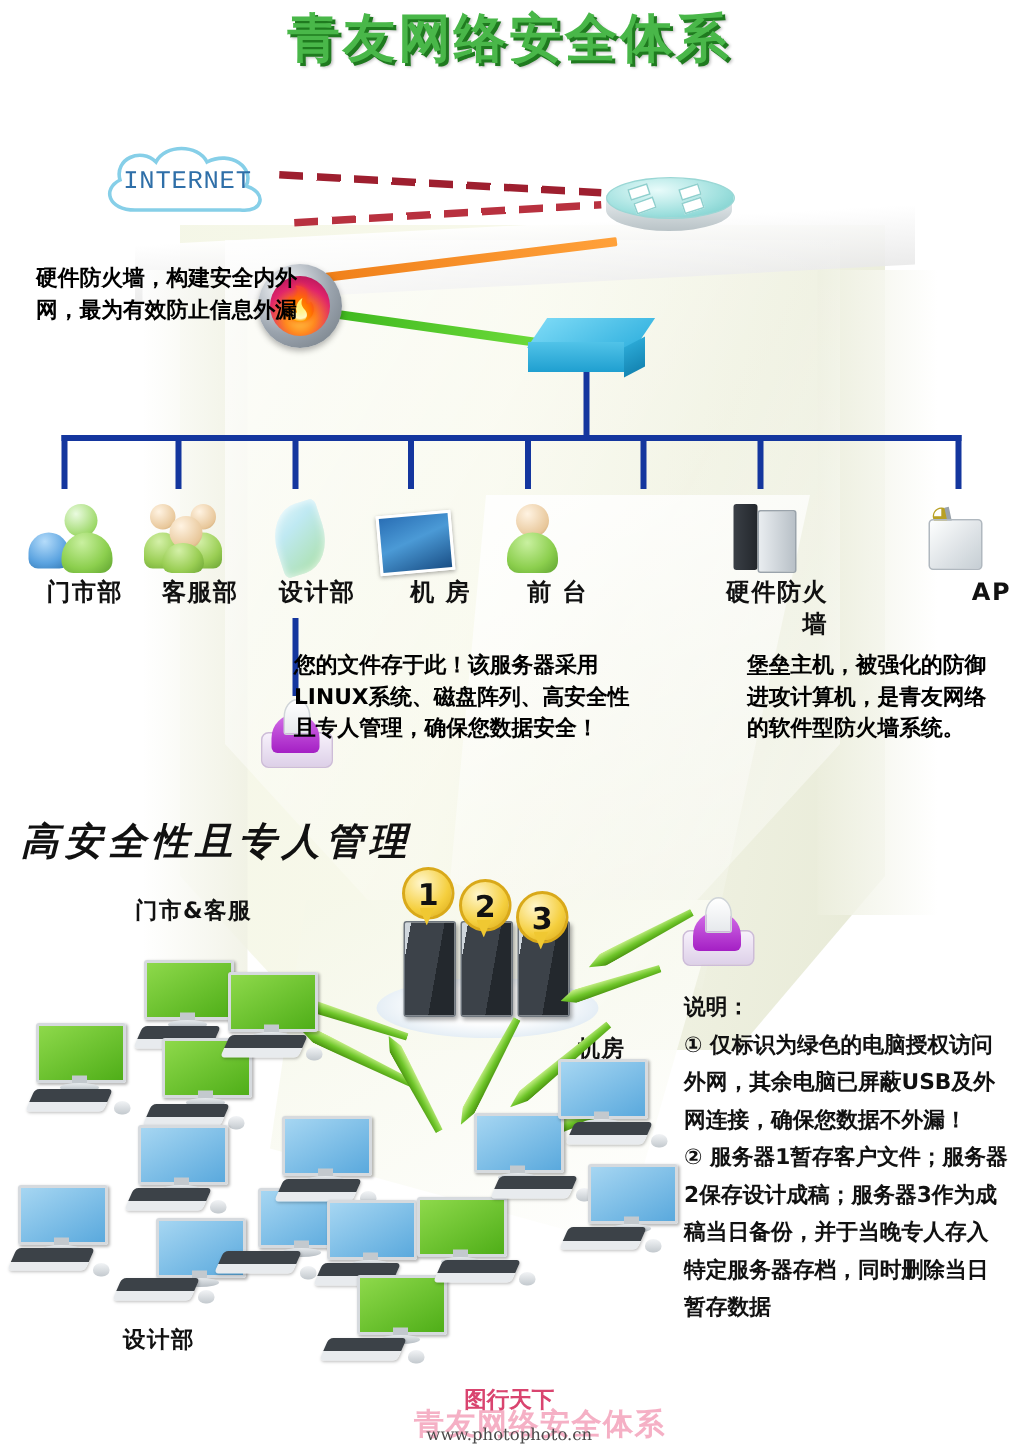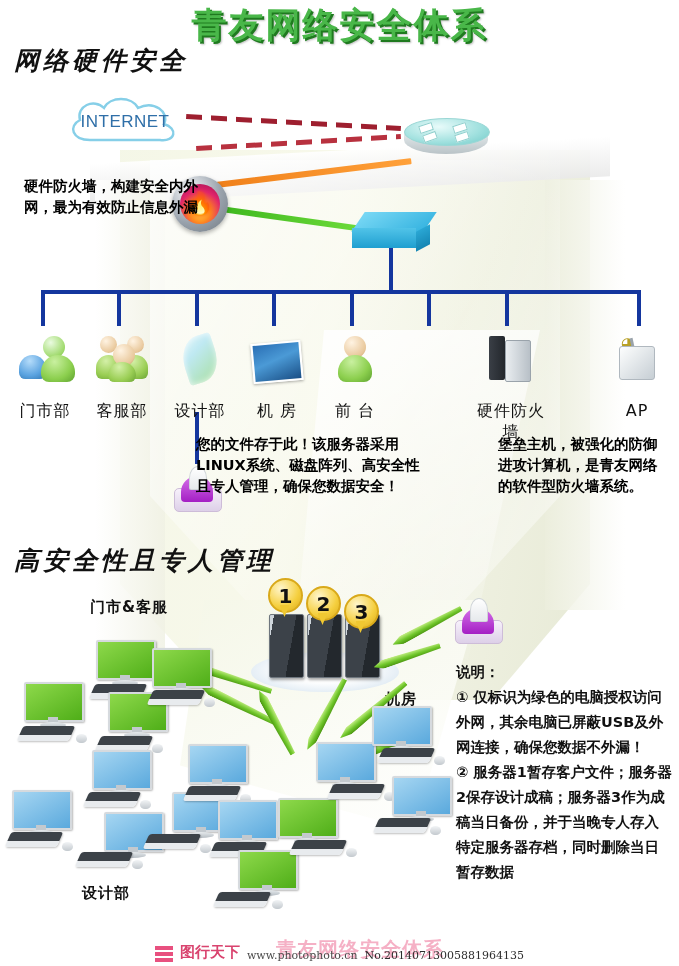--- a/index.html
+++ b/index.html
@@ -45,21 +45,21 @@
   #txt-switch{left:438px;top:202px;width:238px;}
   #txt-store{left:196px;top:434px;width:230px;}
   #txt-bastion{left:498px;top:434px;width:170px;}
   #notes{position:absolute;left:456px;top:660px;width:216px;font-size:14.5px;
     line-height:25px;color:#111;font-weight:bold;}
   #notes p{margin:0 0 0 0;}
 
   
   .cloud{position:absolute;left:60px;top:92px;width:130px;height:62px;}
   .cloud-label{position:absolute;left:66px;top:112px;width:118px;text-align:center;
-    font-size:17px;color:#2f6fa8;font-family:Liberation Sans, sans-serif;
+    font-size:17px;color:#2f6fa8;font-family:Liberation Mono, monospace;
     letter-spacing:.5px;}
 
   
   .dashline{position:absolute;height:5px;background:repeating-linear-gradient(90deg,#9e1f2f 0 16px,transparent 16px 25px);}
   .dashline.b{background:repeating-linear-gradient(90deg,#b8313f 0 16px,transparent 16px 25px);}
   .solidline{position:absolute;height:6px;border-radius:1px;}
 
   
   .fw{position:absolute;left:172px;top:176px;width:56px;height:56px;border-radius:50%;
     background:radial-gradient(circle at 32% 28%,#fff 0%,#d9dde2 18%,#9aa3ad 55%,#6f7880 100%);
@@ -87,21 +87,21 @@
     background:linear-gradient(180deg,#51c3e8,#1f9fd0);}
   .sw-side{position:absolute;left:64px;top:16px;width:14px;height:20px;
     background:linear-gradient(180deg,#2aa7d4,#1586b4);transform:skewY(-28deg);}
 
   
   .bus{position:absolute;background:#14369e;}
 
   
   .node{position:absolute;width:74px;text-align:center;}
   .node .ico{height:56px;display:flex;align-items:flex-end;justify-content:center;}
-  .node .lbl{font-size:16px;font-weight:normal;color:#111;margin-top:19px;letter-spacing:1px;}
+  .node .lbl{font-size:16px;font-weight:bold;color:#111;margin-top:3px;letter-spacing:1px;text-align:right;}
 
   .person{position:relative;width:40px;height:46px;}
   .person .head{position:absolute;left:50%;top:0;margin-left:-11px;width:22px;height:22px;border-radius:50%;}
   .person .body{position:absolute;left:50%;top:19px;margin-left:-17px;width:34px;height:27px;border-radius:17px 17px 8px 8px;}
   .g-head{background:radial-gradient(circle at 35% 30%,#eafbe0,#9ed96a 70%,#6fb83c);}
   .g-body{background:radial-gradient(circle at 40% 25%,#c9f0a0,#8ccf4e 60%,#5da12e);}
   .t-head{background:radial-gradient(circle at 35% 30%,#fff3e2,#e8c79a 70%,#b98f55);}
   .t-body{background:radial-gradient(circle at 40% 25%,#d4f0a8,#9ace54 60%,#6aa333);}
   .s-head{background:radial-gradient(circle at 35% 30%,#f0f4f8,#9fb2c4 70%,#5d7285);}
   .s-body{background:radial-gradient(circle at 40% 25%,#6d7f92,#33404f 70%,#1d2631);}
@@ -165,21 +165,21 @@
   .blue .scr{background:linear-gradient(150deg,#a6d6f2,#5aa9dd);}
   .kb{position:absolute;width:52px;height:15px;border-radius:3px;transform:skewX(-24deg);
     background:linear-gradient(180deg,#3c4248 0 9px,#e8ebee 9px 15px);box-shadow:1px 1px 2px rgba(0,0,0,.25);}
   .mouse{position:absolute;width:11px;height:9px;border-radius:50% 50% 45% 45%;
     background:linear-gradient(180deg,#f2f4f6,#c3c9ce);}
 
   .grp-label{position:absolute;font-size:15px;font-weight:bold;color:#111;letter-spacing:1px;}
 
   
   .wm{position:absolute;left:0;top:938px;width:679px;height:24px;
-    display:flex;align-items:flex-end;justify-content:center;gap:7px;}
+    display:flex;align-items:center;justify-content:center;gap:7px;flex-direction:column;}
   .wm-logo{width:18px;height:16px;
     background:repeating-linear-gradient(180deg,#e8507f 0 4px,transparent 4px 6px);}
   .wm-cn{font-size:15px;color:#d9446f;font-family:"DejaVu Serif","Liberation Serif",serif;font-weight:bold;}
   .wm-url{font-size:11px;color:#4a4a4a;font-family:"DejaVu Serif","Liberation Serif",serif;}
   .wm-no{font-size:11px;color:#2d2d2d;font-family:"DejaVu Serif","Liberation Serif",serif;}
   .wm-ghost{position:absolute;left:160px;top:936px;width:400px;text-align:center;
     font-size:20px;font-weight:bold;color:rgba(232,80,127,.45);letter-spacing:1px;
     font-family:"DejaVu Sans","Liberation Sans",sans-serif;}
 </style>
 </head>
@@ -190,21 +190,20 @@
   <div class="bg-shield"></div>
   <div class="bg-topband"></div>
   <div class="bg-diagleft"></div>
   <div class="bg-diagright"></div>
   <div class="bg-shield2"></div>
   <div class="bg-lightbeam"></div>
   <div class="bg-bottomfade"></div>
   <div class="bg-lowerpanel"></div>
 
   <div class="main-title">青友网络安全体系</div>
-  <div class="sec-title" id="sec1">网络硬件安全</div>
   <div class="sec-title" id="sec2">高安全性且专人管理</div>
 
   <svg class="cloud" viewBox="0 0 130 62">
     <path d="M30 48 C12 48 8 34 20 28 C16 14 34 6 44 16 C50 4 72 4 78 16 C94 8 110 20 104 32 C118 36 116 50 100 48 Z" fill="#ffffff" stroke="#86cfe8" stroke-width="2.4"></path>
   </svg>
   <div class="cloud-label">INTERNET</div>
 
   <div class="dashline" style="left:186px;top:120px;width:215px;transform:rotate(3.2deg);"></div>
   <div class="dashline b" style="left:196px;top:140px;width:205px;transform:rotate(-3.4deg);"></div>
 

